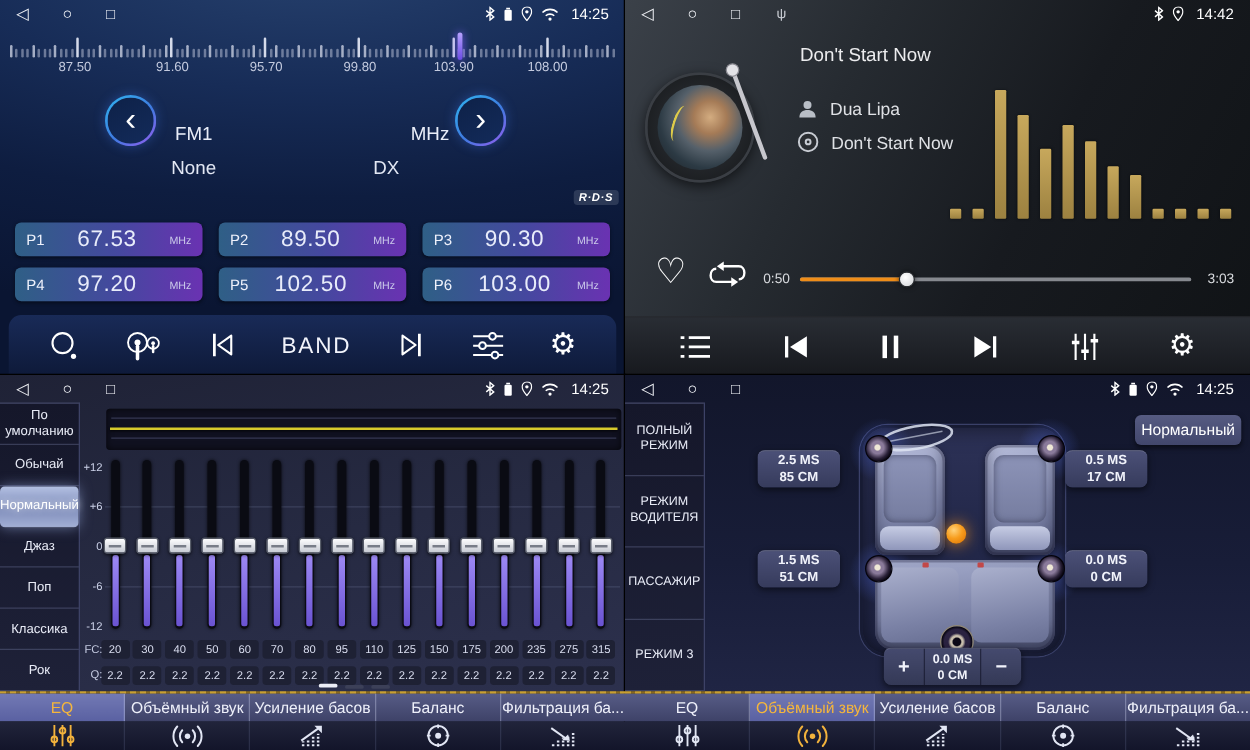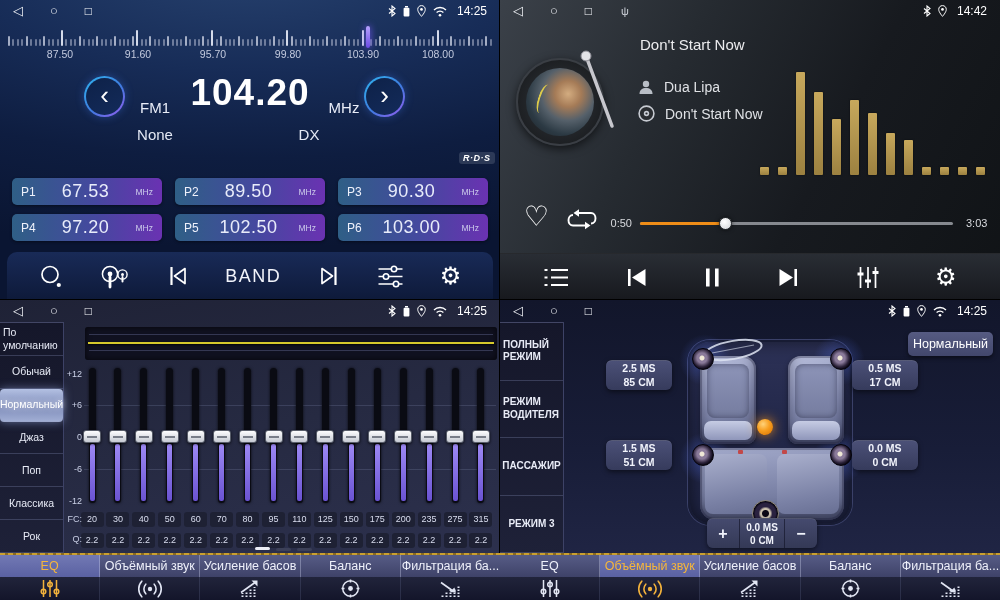--- a/index.html
+++ b/index.html
@@ -81,24 +81,24 @@
     background:radial-gradient(circle at 40% 35%,#ffffff,#cfd2d6);border:1px solid #26292d;
     box-shadow:0 0 4px rgba(0,0,0,.6)}
   .p-toolbar{position:absolute;left:0;right:0;top:253px;bottom:0;
     background:linear-gradient(180deg,#292d34,#17191e);border-top:1px solid rgba(255,255,255,.07);
     display:flex;align-items:center;justify-content:space-around;padding:0 16px;color:#fff}
 
   
   .side{position:absolute;left:0;top:22px;bottom:47px;width:64px;display:flex;flex-direction:column;
     background:linear-gradient(180deg,#15172a,#1e2138);border-right:1px solid #3d4266;
     border-top:1px solid rgba(120,128,170,.4);z-index:4}
-  .side-item{flex:1;display:flex;align-items:center;justify-content:center;text-align:left;
+  .side-item{flex:1;display:flex;align-items:center;justify-content:center;text-align:center;
     padding:2px 3px;font-size:10.5px;line-height:1.25;color:#e8ebf6;
     border-bottom:1px solid rgba(120,128,170,.35)}
-  .side-item.bold{font-weight:bold;font-size:10px}
+  .side-item.bold{font-weight:normal;font-size:10px}
   .side-item.selected{background:linear-gradient(180deg,#b3c0e2 0%,#7e8cba 55%,#a0adD3 100%);
     color:#fff;text-shadow:0 0 6px rgba(255,255,255,.95);border-radius:4px;
     box-shadow:0 0 10px rgba(160,180,235,.55)}
 
   
   .q3{background:linear-gradient(168deg,#1f2236 0%,#262a42 45%,#2e3250 100%)}
   .curvebox{position:absolute;left:85px;right:3px;top:27px;height:33px;border-radius:3px;
     background:#101120;box-shadow:inset 0 0 6px rgba(0,0,0,.7)}
   .curvebox .cgrid{position:absolute;left:4px;right:4px;height:1px;background:#343752}
   .curveline{position:absolute;left:3px;right:3px;top:15px;height:2px;background:#d6c92c;
@@ -332,21 +332,20 @@
           <div class="dlabel" style="left: 338px;">103.90</div>
           <div class="dlabel" style="left: 413px;">108.00</div>
         </div>
       <div id="dial-pointer"></div>
     </div>
 
     <div class="chev" id="chev-l">
         <span>‹</span>
       </div>
     <div class="r-band">FM1</div>
-    <div class="r-freq">104.20</div>
     <div class="r-unit">MHz</div>
     <div class="chev" id="chev-r">
         <span>›</span>
       </div>
     <div class="r-none">None</div>
     <div class="r-dx">DX</div>
     <div class="rds">R·D·S</div>
 
     <div id="preset-grid">
         <div class="preset">

